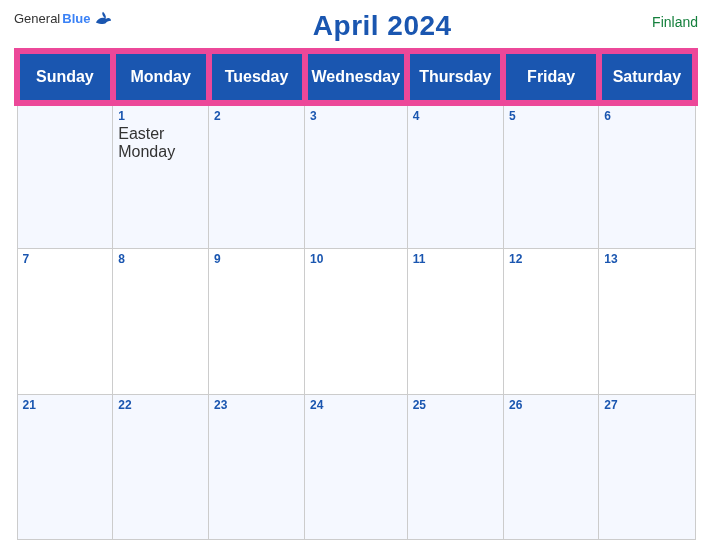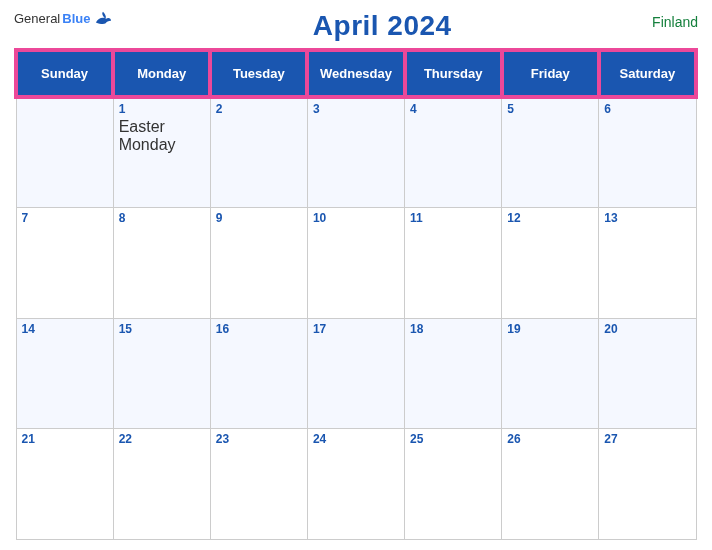--- a/index.html
+++ b/index.html
@@ -69,25 +69,25 @@
     .calendar {
       width: 100%;
       border-collapse: collapse;
       flex: 1;
     }
     .calendar thead tr {
       background-color: #1a56b0;
     }
     .calendar thead th {
       color: #fff;
-      font-size: 13px;
+      font-size: 16px;
       font-weight: 600;
       padding: 14px 4px;
       text-align: center;
-      border: 4px solid #ec4899;
+      border: 6px solid #ec4899;
     }
     .calendar tbody tr {
       height: 72px;
     }
     .calendar tbody td {
       border: 1px solid #ccc;
       vertical-align: top;
       padding: 3px 5px;
       width: calc(100% / 7);
     }
@@ -190,43 +190,20 @@
           </td>
           <td>
             <span class="day-num">12</span>
           </td>
           <td>
             <span class="day-num">13</span>
           </td>
         </tr>
         <tr>
           <td>
-            <span class="day-num">14</span>
-          </td>
-          <td>
-            <span class="day-num">15</span>
-          </td>
-          <td>
-            <span class="day-num">16</span>
-          </td>
-          <td>
-            <span class="day-num">17</span>
-          </td>
-          <td>
-            <span class="day-num">18</span>
-          </td>
-          <td>
-            <span class="day-num">19</span>
-          </td>
-          <td>
-            <span class="day-num">20</span>
-          </td>
-        </tr>
-        <tr>
-          <td>
             <span class="day-num">21</span>
           </td>
           <td>
             <span class="day-num">22</span>
           </td>
           <td>
             <span class="day-num">23</span>
           </td>
           <td>
             <span class="day-num">24</span>

